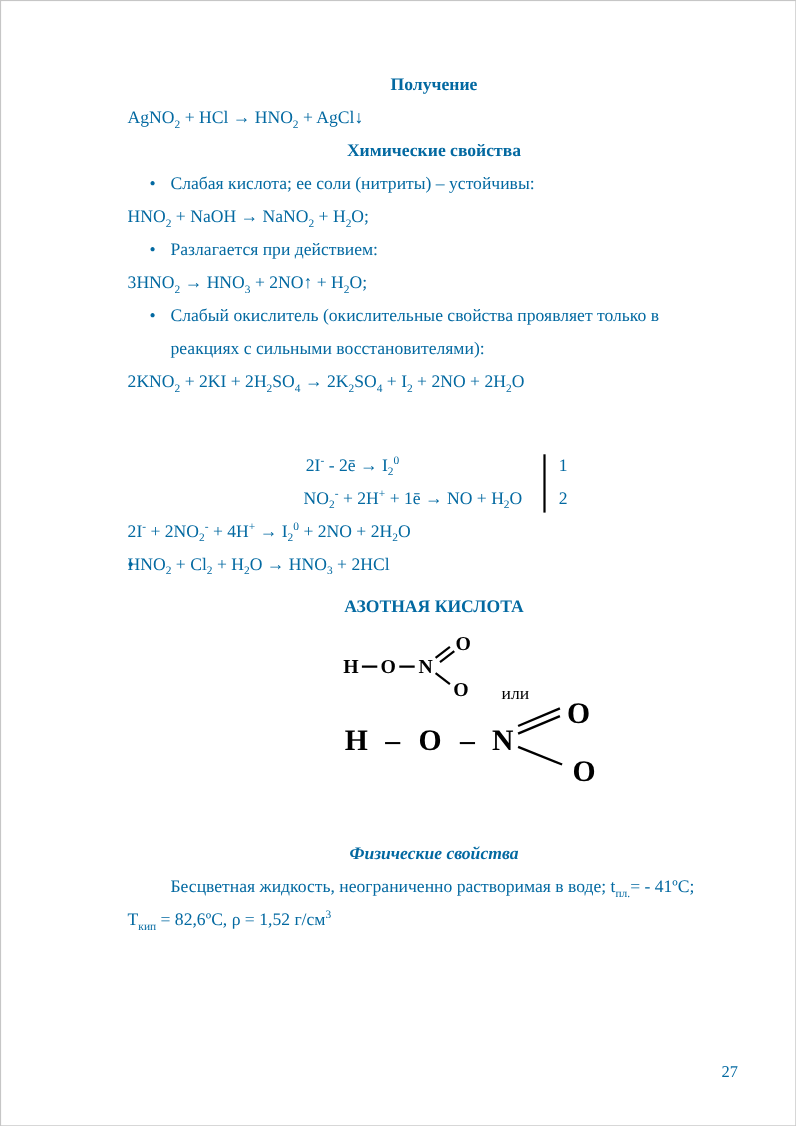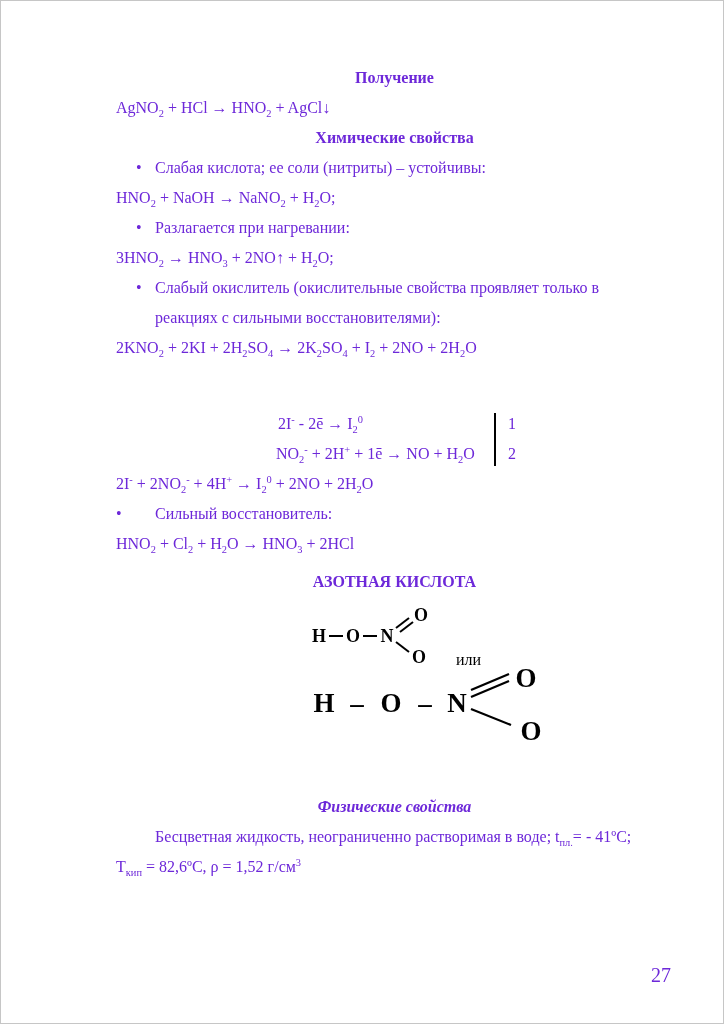--- a/index.html
+++ b/index.html
@@ -3,21 +3,21 @@
 <meta charset="utf-8">
 <style>
   html,body{margin:0;padding:0;background:#ffffff;}
   .page{
     position:relative;
     width:722px;height:1022px;
     border:1px solid #c6c6c6;
     background:#ffffff;
     overflow:hidden;
     font-family:"Liberation Serif","DejaVu Serif",serif;
-    font-size:16px;color:#6d28d9;
+    font-size:16px;color:#0369a1;
   }
   .content{padding:62px 50px 0 115px;}
   .h{font-size:16px;font-weight:bold;text-align:center;margin:0;line-height:30px;}
   .para{margin:0;line-height:30px;}
   .indent{text-indent:39px;}
   .eq{text-align:left;line-height:30px;}
   sub,sup{font-size:0.65em;line-height:0;}
   .bullet{position:relative;padding-left:39px;line-height:30px;}
   .bullet .marker{position:absolute;left:20px;top:0;}
   .bullet.last .marker{left:0;}
@@ -26,42 +26,42 @@
   .hline{line-height:30px;white-space:nowrap;}
   .hl1{margin-left:162px;}
   .hl2{margin-left:160px;}
   .vbar{position:absolute;left:378px;top:4px;width:2px;height:53px;background:#000;}
   .coef{position:absolute;left:392px;line-height:30px;}
   .c1{top:0;}
   .c2{top:30px;}
   .gap-top{margin-top:8px;}
   .phys-title{margin-top:45px;font-style:italic;}
   .structure{display:block;margin-left:25px;}
-  .pagenum{position:absolute;right:52px;bottom:40px;font-size:20px;line-height:15px;font-family:Liberation Serif, serif;}
+  .pagenum{position:absolute;right:52px;bottom:40px;font-size:15px;line-height:15px;font-family:Liberation Serif, serif;}
 </style>
 </head>
 <body>
 
 <div class="page">
   <div class="content">
 
     <h1 class="h">Получение</h1>
     <div class="eq">AgNO<sub>2</sub> + HCl → HNO<sub>2</sub> + AgCl↓</div>
 
     <h2 class="h">Химические свойства</h2>
 
     <div class="bullet">
       <span class="marker">•</span>
       <span>Слабая кислота; ее соли (нитриты) – устойчивы:</span>
     </div>
     <div class="eq">HNO<sub>2</sub> + NaOH → NaNO<sub>2</sub> + H<sub>2</sub>O;</div>
 
     <div class="bullet">
       <span class="marker">•</span>
-      <span>Разлагается при нагревании:</span>
+      <span>Разлагается при действием:</span>
     </div>
     <div class="eq">3HNO<sub>2</sub> → HNO<sub>3</sub> + 2NO↑ + H<sub>2</sub>O;</div>
 
     <div class="bullet wrap">
       <span class="marker">•</span>
       <span>Слабый окислитель (окислительные свойства проявляет только в реакциях с сильными восстановителями):</span>
     </div>
     <div class="eq">2KNO<sub>2</sub> + 2KI + 2H<sub>2</sub>SO<sub>4</sub> → 2K<sub>2</sub>SO<sub>4</sub> + I<sub>2</sub> + 2NO + 2H<sub>2</sub>O</div>
 
     <div class="half-block">
@@ -69,21 +69,20 @@
       <div class="hline hl2">NO<sub>2</sub><sup>-</sup> + 2H<sup>+</sup> + 1ē → NO + H<sub>2</sub>O</div>
       <div class="vbar"></div>
       <div class="coef c1">1</div>
       <div class="coef c2">2</div>
     </div>
 
     <div class="eq">2I<sup>-</sup> + 2NO<sub>2</sub><sup>-</sup> + 4H<sup>+</sup> → I<sub>2</sub><sup>0</sup> + 2NO + 2H<sub>2</sub>O</div>
 
     <div class="bullet last">
       <span class="marker">•</span>
-      <span>Сильный восстановитель:</span>
     </div>
     <div class="eq">HNO<sub>2</sub> + Cl<sub>2</sub> + H<sub>2</sub>O → HNO<sub>3</sub> + 2HCl</div>
 
     <h2 class="h gap-top">АЗОТНАЯ КИСЛОТА</h2>
 
     <svg class="structure" width="480" height="150">
       <g font-family="&quot;Liberation Serif&quot;,&quot;DejaVu Serif&quot;,serif" font-weight="bold" font-size="18" fill="#000">
         <text x="178" y="45" text-anchor="middle">H</text>
         <line x1="188" y1="39" x2="202" y2="39" stroke="#000" stroke-width="2"></line>
         <text x="212" y="45" text-anchor="middle">O</text>

